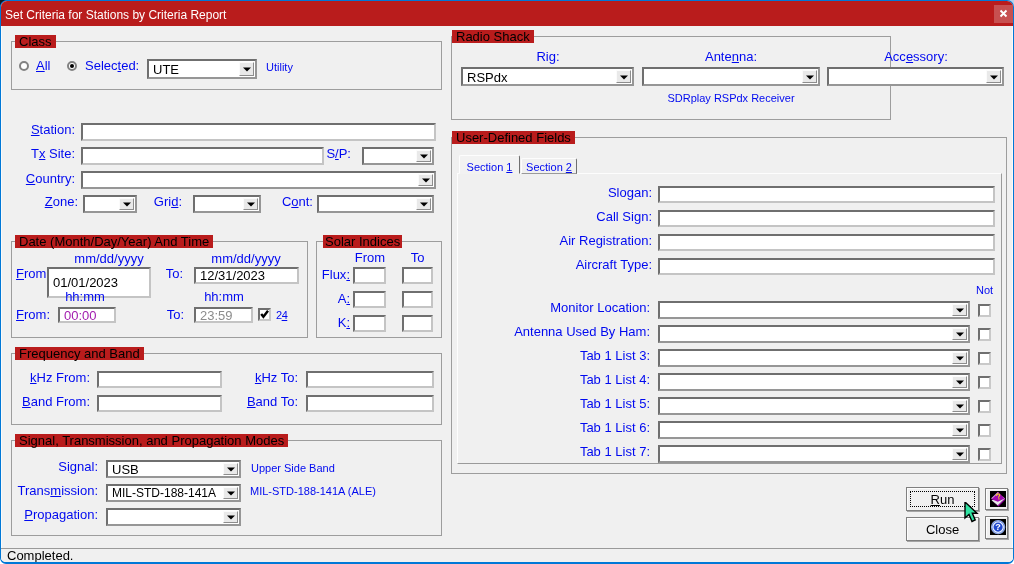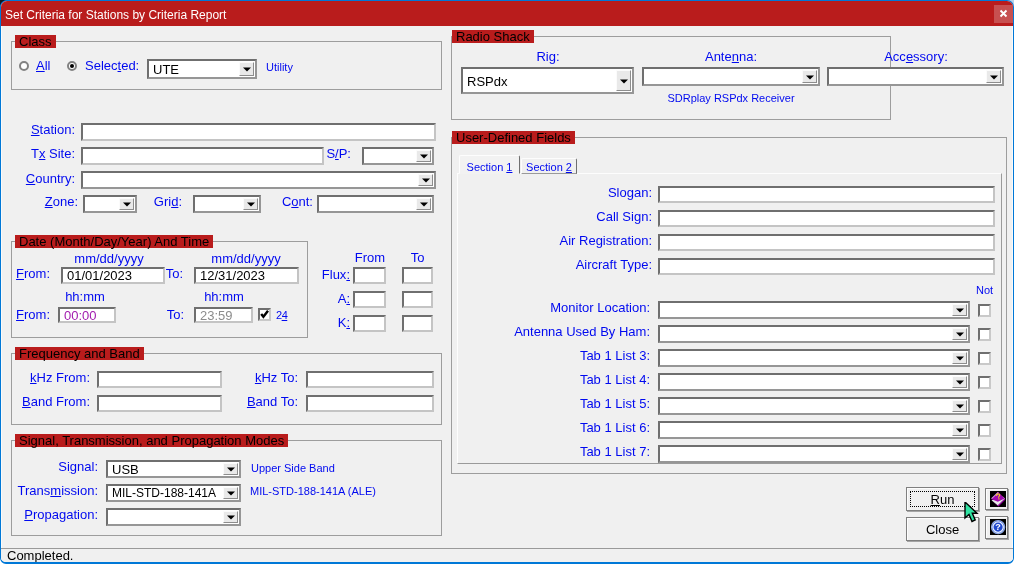--- a/index.html
+++ b/index.html
@@ -80,36 +80,39 @@
         <i></i>
       </span>
     </div>
 
 <div class="grp" style="left:10px;top:240px;width:297px;height:97px">
       <b>Date (Month/Day/Year) And Time</b>
     </div>
 <div class="lbl" style="left:70px;top:253px;width:76px;text-align:center">mm/dd/yyyy</div>
 <div class="lbl" style="left:207px;top:253px;width:76px;text-align:center">mm/dd/yyyy</div>
 <div class="lbl" style="left:0px;top:268px;width:49px"><u>F</u>rom:</div>
-<div class="tb" style="left:60px;top:266px;width:104px;height:17px">01/01/2023</div>
+<div class="tb" style="left:46px;top:266px;width:104px;height:31px">01/01/2023</div>
 <div class="lbl" style="left:133px;top:268px;width:49px">To:</div>
 <div class="tb" style="left:193px;top:266px;width:105px;height:17px">12/31/2023</div>
 <div class="lbl" style="left:46px;top:291px;width:76px;text-align:center">hh:mm</div>
 <div class="lbl" style="left:185px;top:291px;width:76px;text-align:center">hh:mm</div>
 <div class="lbl" style="left:0px;top:309px;width:49px"><u>F</u>rom:</div>
 <div class="tb" style="left:57px;top:306px;width:58px;height:16px;color:#a21caf">00:00</div>
 <div class="lbl" style="left:134px;top:309px;width:49px">To:</div>
 <div class="tb" style="left:193px;top:306px;width:59px;height:16px;color:#8c8c8c">23:59</div>
 <div class="chk" style="left:257px;top:307px">
       <svg width="9" height="9" viewBox="0 0 9 9">
         <path d="M1.2 4 L3.4 6.8 L8 0.8" stroke="#000" stroke-width="2.4" fill="none"></path>
       </svg>
     </div>
 <div class="sm" style="left:275px;top:309px;letter-spacing:-0.5px">2<u>4</u></div>
 
+<div class="grp" style="left:315px;top:240px;width:126px;height:97px">
+      <b style="left:6px;padding:0 2px">Solar Indices</b>
+    </div>
 <div class="lbl" style="left:351px;top:252px;width:36px;text-align:center">From</div>
 <div class="lbl" style="left:401px;top:252px;width:31px;text-align:center">To</div>
 <div class="lbl" style="left:280px;top:269px;width:69px">Flux<u>:</u></div>
 <div class="tb" style="left:352px;top:266px;width:33px;height:17px"></div>
 <div class="tb" style="left:401px;top:266px;width:31px;height:17px"></div>
 <div class="lbl" style="left:280px;top:293px;width:69px">A<u>:</u></div>
 <div class="tb" style="left:352px;top:290px;width:33px;height:17px"></div>
 <div class="tb" style="left:401px;top:290px;width:31px;height:17px"></div>
 <div class="lbl" style="left:280px;top:317px;width:69px">K<u>:</u></div>
 <div class="tb" style="left:352px;top:314px;width:33px;height:17px"></div>
@@ -152,21 +155,21 @@
         <i></i>
       </span>
     </div>
 
 <div class="grp" style="left:450px;top:35px;width:440px;height:84px">
       <b style="left:0">Radio Shack</b>
     </div>
 <div class="lbl" style="left:507px;top:51px;width:80px;text-align:center">Ri<u>g</u>:</div>
 <div class="lbl" style="left:690px;top:51px;width:80px;text-align:center">Ante<u>n</u>na:</div>
 <div class="lbl" style="left:875px;top:51px;width:80px;text-align:center">Acc<u>e</u>ssory:</div>
-<div class="cb" style="left:460px;top:66px;width:173px;height:27px">
+<div class="cb" style="left:460px;top:66px;width:173px;height:19px">
       <i>RSPdx</i>
       <span class="dd">
         <i></i>
       </span>
     </div>
 <div class="cb" style="left:641px;top:66px;width:178px;height:19px">
       <span class="dd">
         <i></i>
       </span>
     </div>

